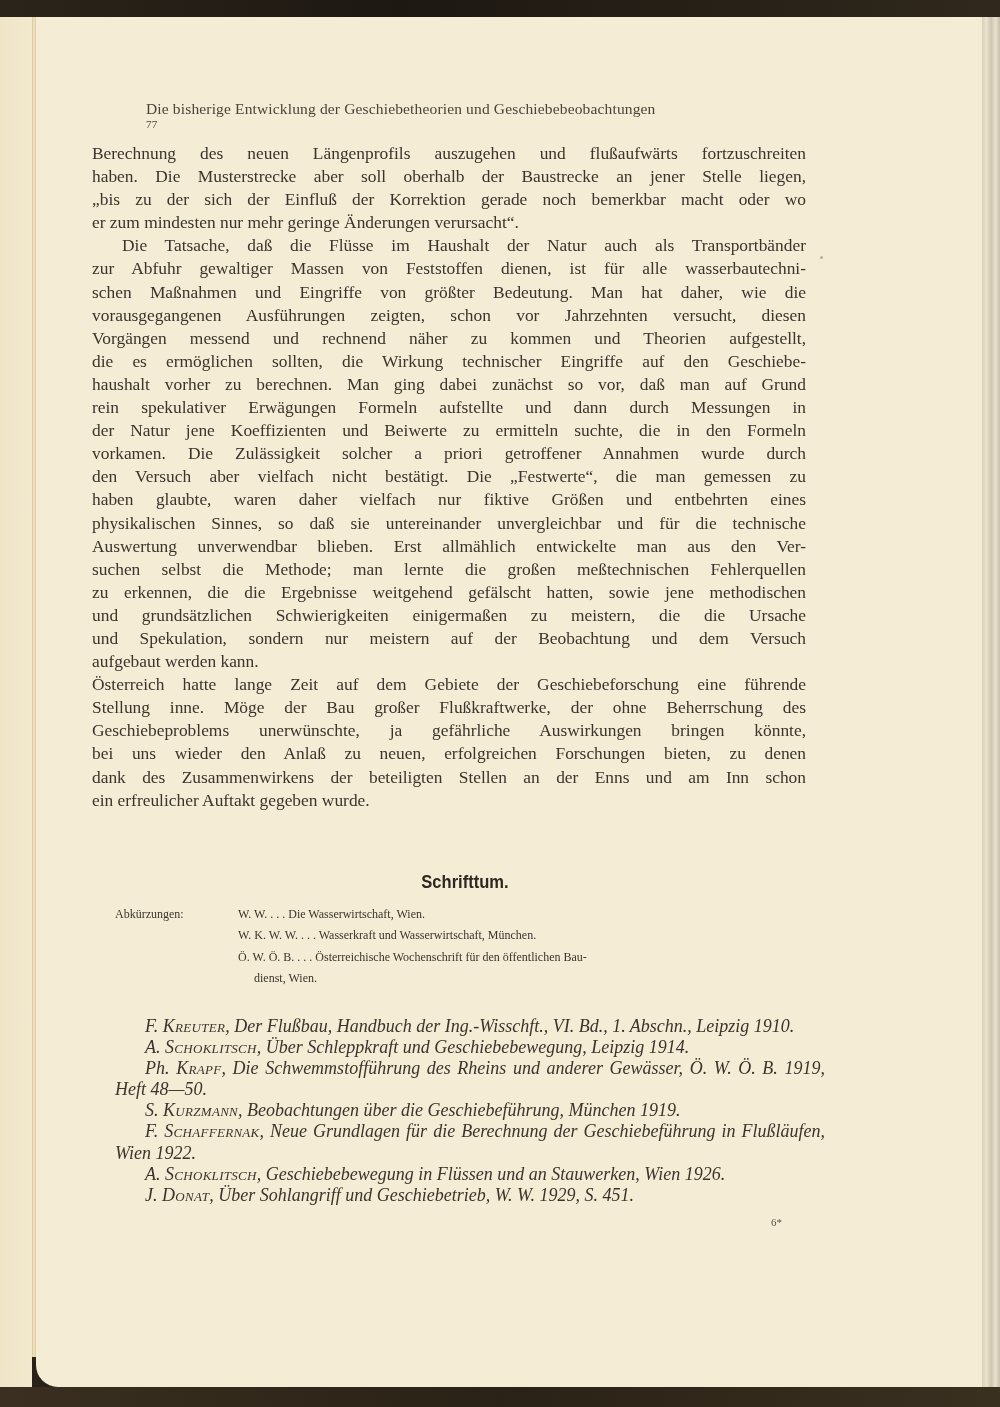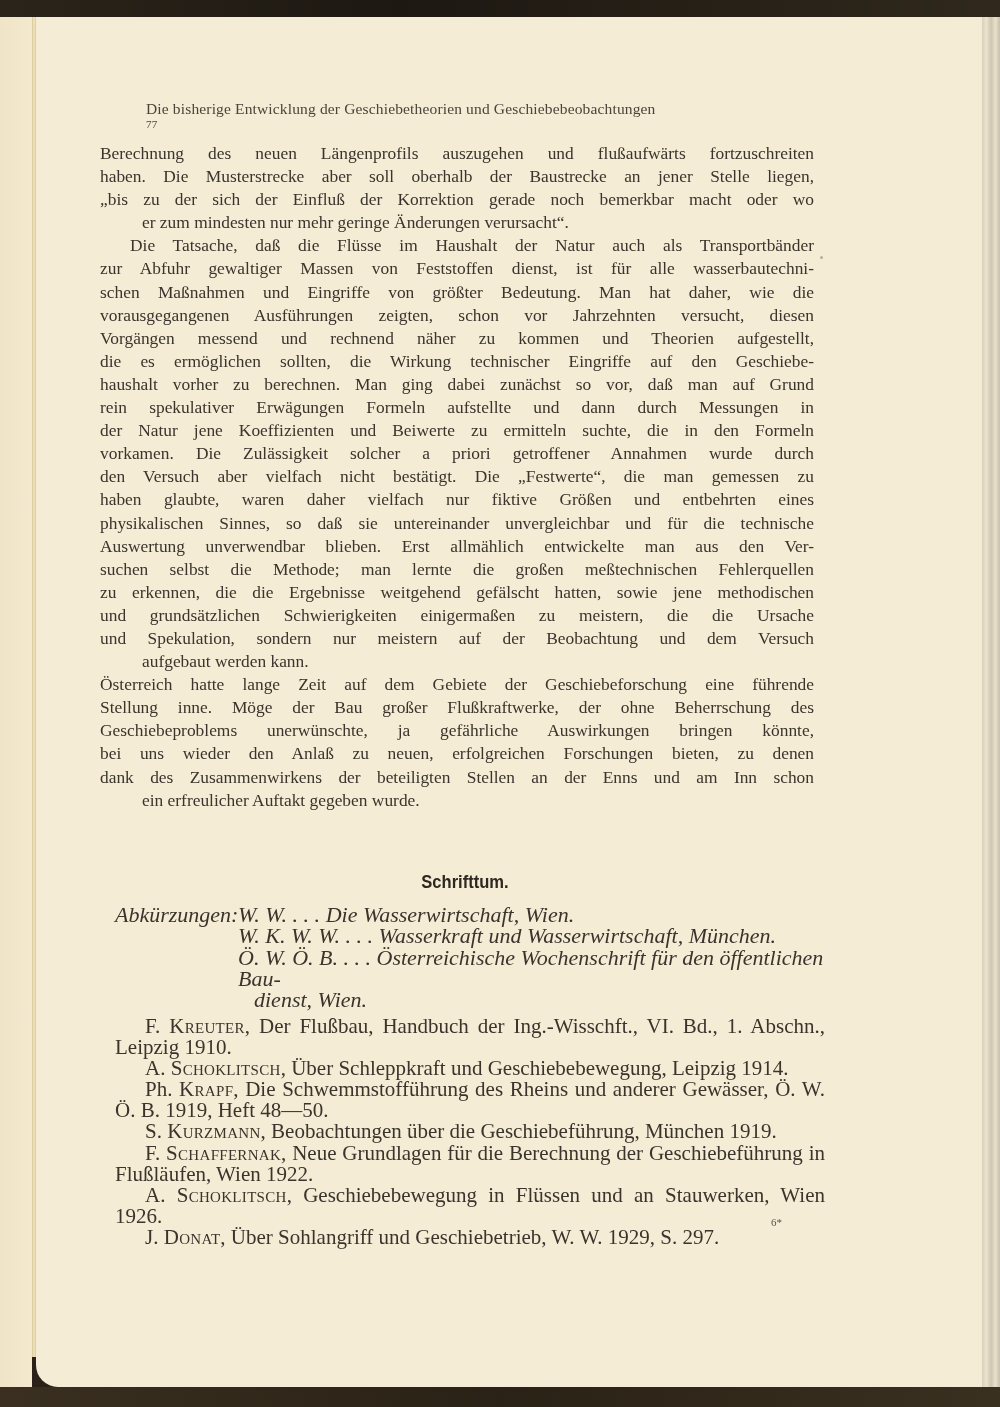--- a/index.html
+++ b/index.html
@@ -45,49 +45,49 @@
     }
 
     .running-head {
       position: absolute; left: 146px; top: 100px; width: 676px;
       font-size: 15.5px; color: #4a443a; letter-spacing: 0.15px;
       display: flex; justify-content: space-between; flex-direction: column;
     }
     .running-head .pn { font-size: 11px; }
 
     .text {
-      position: absolute; left: 100px; top: 142px; width: 714px;
+      position: absolute; left: 92px; top: 142px; width: 714px;
       font-size: 17.4px; line-height: 23.1px;
       text-align: justify;
     }
     .text p { margin: 0; text-indent: 0; }
     .line { display: block; text-align: justify; text-align-last: justify; white-space: nowrap; }
-    .line.last { text-align-last: left; margin-left: 42px; }
+    .line.last { text-align-last: left; }
 
     .heading {
       position: absolute; left: 108px; top: 872px; width: 714px;
       text-align: center;
       font-family: "Liberation Sans", "DejaVu Sans", sans-serif;
       font-weight: bold; font-size: 18px; color: #2e2820;
       transform: scaleX(0.92);
     }
 
     .abbr {
       position: absolute; left: 115px; top: 904px; width: 710px;
-      font-size: 22px; line-height: 21.3px; font-style: italic;
+      font-size: 12px; line-height: 21.3px;
     }
     .abbr-row { display: flex; }
     .abbr-label { width: 123px; flex: none; }
     .abbr-body { flex: 1; }
     .abbr-body .item { display: block; }
     .abbr-body .cont { display: block; padding-left: 16px; }
 
     .refs {
       position: absolute; left: 115px; top: 1016px; width: 710px;
-      font-size: 21px; line-height: 21.1px;
+      font-size: 18px; line-height: 21.1px; font-style: italic;
     }
     .refs .ref { text-indent: 30px; text-align: justify; margin: 0; }
     .sc { font-variant: small-caps; letter-spacing: 0.3px; }
 
     .signature {
       position: absolute; left: 771px; top: 1216px;
       font-size: 11px; color: #5a5246;
     }
     .fleck {
       position: absolute; left: 820px; top: 256px; width: 3px; height: 3px;
@@ -112,21 +112,21 @@
 
 <div class="text">
   <p>
     <span class="line">Berechnung des neuen Längenprofils auszugehen und flußaufwärts fortzuschreiten</span>
     <span class="line">haben. Die Musterstrecke aber soll oberhalb der Baustrecke an jener Stelle liegen,</span>
     <span class="line">„bis zu der sich der Einfluß der Korrektion gerade noch bemerkbar macht oder wo</span>
     <span class="line last">er zum mindesten nur mehr geringe Änderungen verursacht“.</span>
   </p>
   <p>
     <span class="line" style="padding-left:30px">Die Tatsache, daß die Flüsse im Haushalt der Natur auch als Transportbänder</span>
-    <span class="line">zur Abfuhr gewaltiger Massen von Feststoffen dienst, ist für alle wasserbautechni-</span>
+    <span class="line">zur Abfuhr gewaltiger Massen von Feststoffen dienen, ist für alle wasserbautechni-</span>
     <span class="line">schen Maßnahmen und Eingriffe von größter Bedeutung. Man hat daher, wie die</span>
     <span class="line">vorausgegangenen Ausführungen zeigten, schon vor Jahrzehnten versucht, diesen</span>
     <span class="line">Vorgängen messend und rechnend näher zu kommen und Theorien aufgestellt,</span>
     <span class="line">die es ermöglichen sollten, die Wirkung technischer Eingriffe auf den Geschiebe-</span>
     <span class="line">haushalt vorher zu berechnen. Man ging dabei zunächst so vor, daß man auf Grund</span>
     <span class="line">rein spekulativer Erwägungen Formeln aufstellte und dann durch Messungen in</span>
     <span class="line">der Natur jene Koeffizienten und Beiwerte zu ermitteln suchte, die in den Formeln</span>
     <span class="line">vorkamen. Die Zulässigkeit solcher a priori getroffener Annahmen wurde durch</span>
     <span class="line">den Versuch aber vielfach nicht bestätigt. Die „Festwerte“, die man gemessen zu</span>
     <span class="line">haben glaubte, waren daher vielfach nur fiktive Größen und entbehrten eines</span>
@@ -191,17 +191,17 @@
   <p class="ref">
     <span>F.</span>
     <span class="sc">Schaffernak</span><span>, Neue Grundlagen für die Berechnung der Geschiebeführung in Flußläufen, Wien 1922.</span>
   </p>
   <p class="ref">
     <span>A.</span>
     <span class="sc">Schoklitsch</span><span>, Geschiebebewegung in Flüssen und an Stauwerken, Wien 1926.</span>
   </p>
   <p class="ref">
     <span>J.</span>
-    <span class="sc">Donat</span><span>, Über Sohlangriff und Geschiebetrieb, W. W. 1929, S. 297.</span>
+    <span class="sc">Donat</span><span>, Über Sohlangriff und Geschiebetrieb, W. W. 1929, S. 451.</span>
   </p>
 </div>
 
 <div class="signature">6*</div>
 
 </body></html>

